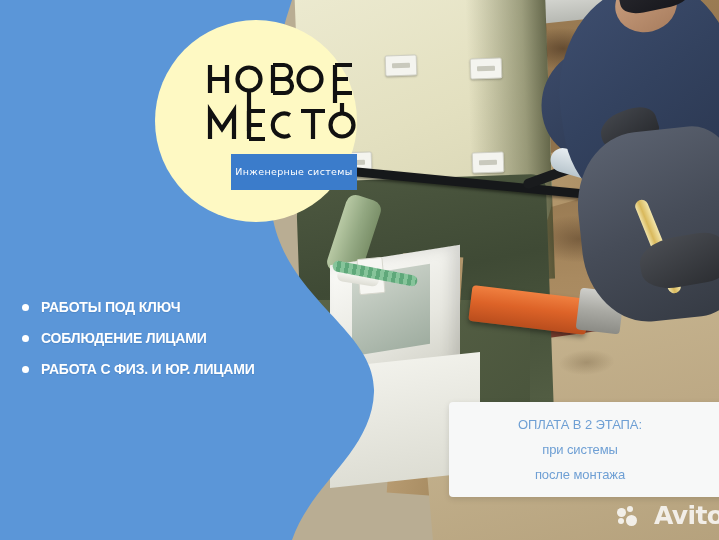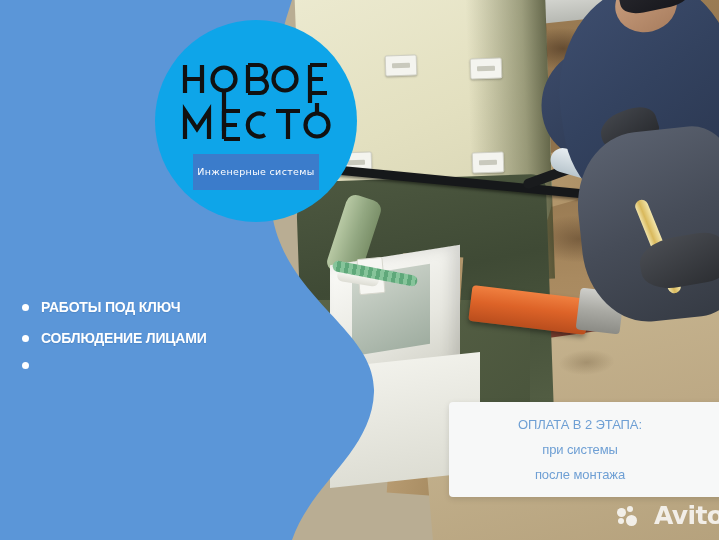--- a/index.html
+++ b/index.html
@@ -220,22 +220,22 @@
   
   .blue-panel{
     position:absolute;left:0;top:0;width:420px;height:540px;
     color:#ffffff;
   }
   .blue-panel svg{display:block;width:420px;height:540px;}
 
   
   .logo-circle{
     position:absolute;left:155px;top:20px;width:202px;height:202px;
-    background:#0ea5e9;border-radius:50%;
-    display:flex;flex-direction:column;align-items:center;justify-content:center;
+    background:#fef9c3;border-radius:50%;
+    display:flex;flex-direction:column;align-items:flex-end;justify-content:center;
   }
   .logo-mark{position:relative;width:152px;height:92px;}
   .logo-mark svg{display:block;width:152px;height:92px;}
   .logo-badge{
     margin-top:9px;width:126px;height:36px;
     background:#3b7ccb;
     display:flex;align-items:center;justify-content:center;
   }
   .logo-badge span{
     color:#ffffff;font-size:9.5px;letter-spacing:.35px;font-weight:400;
@@ -386,20 +386,21 @@
     <div class="bullet-row">
       <span class="bullet-dot"></span>
       <span class="bullet-text">РАБОТЫ ПОД КЛЮЧ</span>
     </div>
     <div class="bullet-row">
       <span class="bullet-dot"></span>
       <span class="bullet-text">СОБЛЮДЕНИЕ ЛИЦАМИ</span>
     </div>
     <div class="bullet-row">
       <span class="bullet-dot"></span>
+      <span class="bullet-text">РАБОТА С ФИЗ. И ЮР. ЛИЦАМИ</span>
     </div>
   </div>
 
   <div class="pay-card">
     <div class="pay-line">ОПЛАТА В 2 ЭТАПА:</div>
     <div class="pay-line">при системы</div>
     <div class="pay-line">после монтажа</div>
   </div>
 
   <div class="avito">

